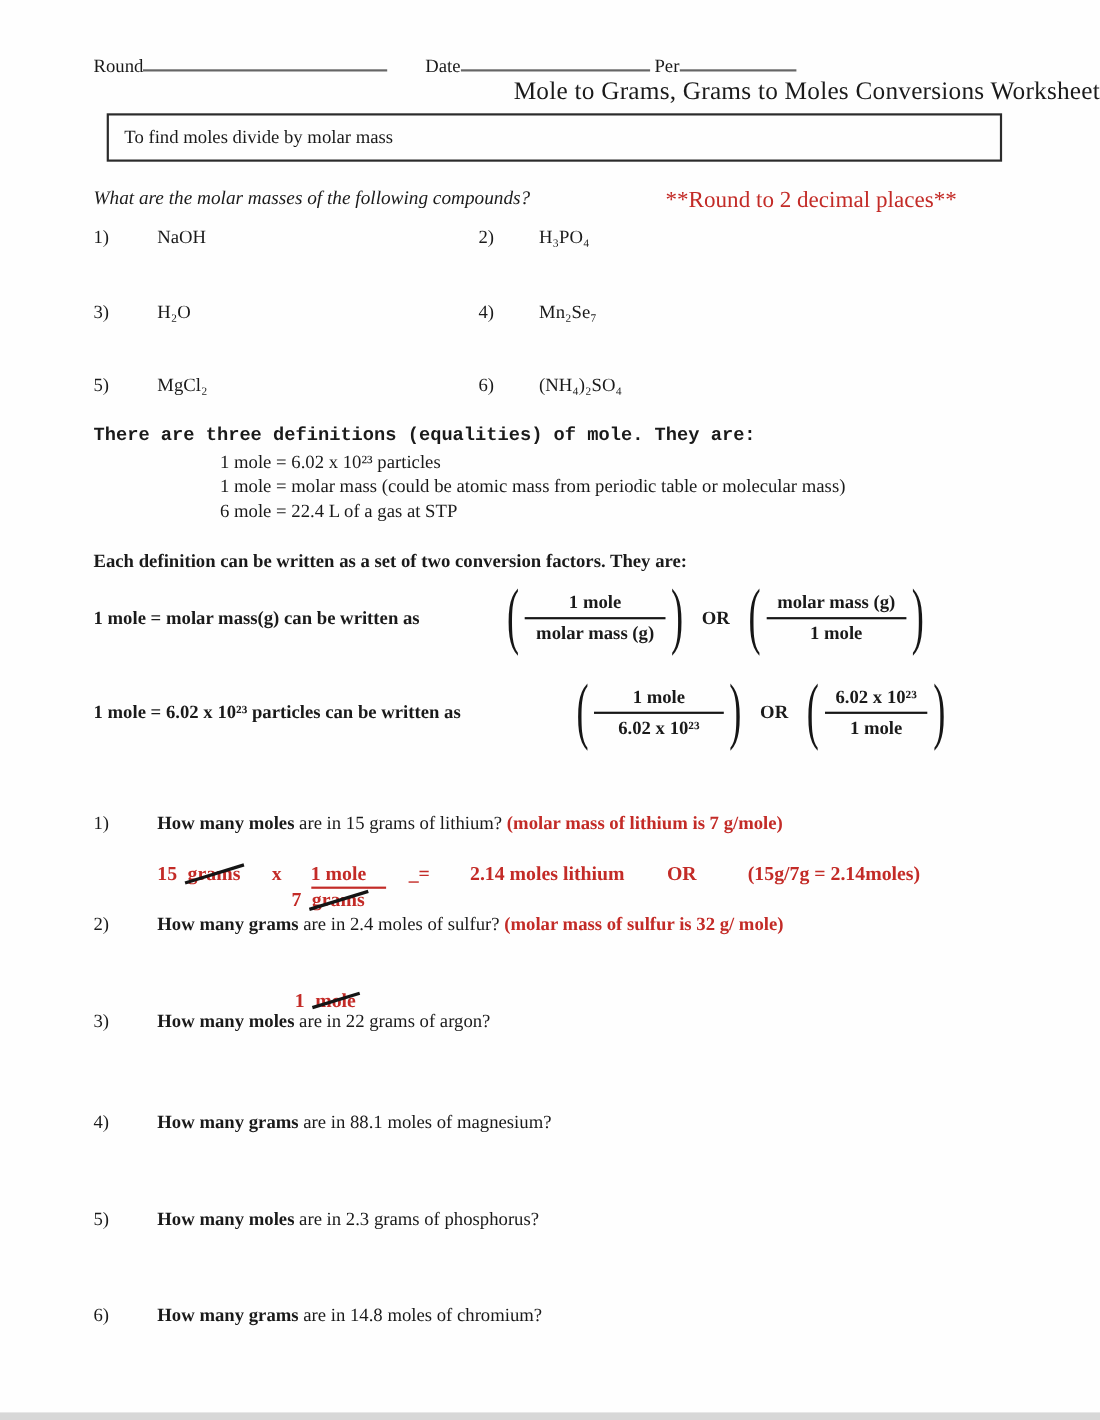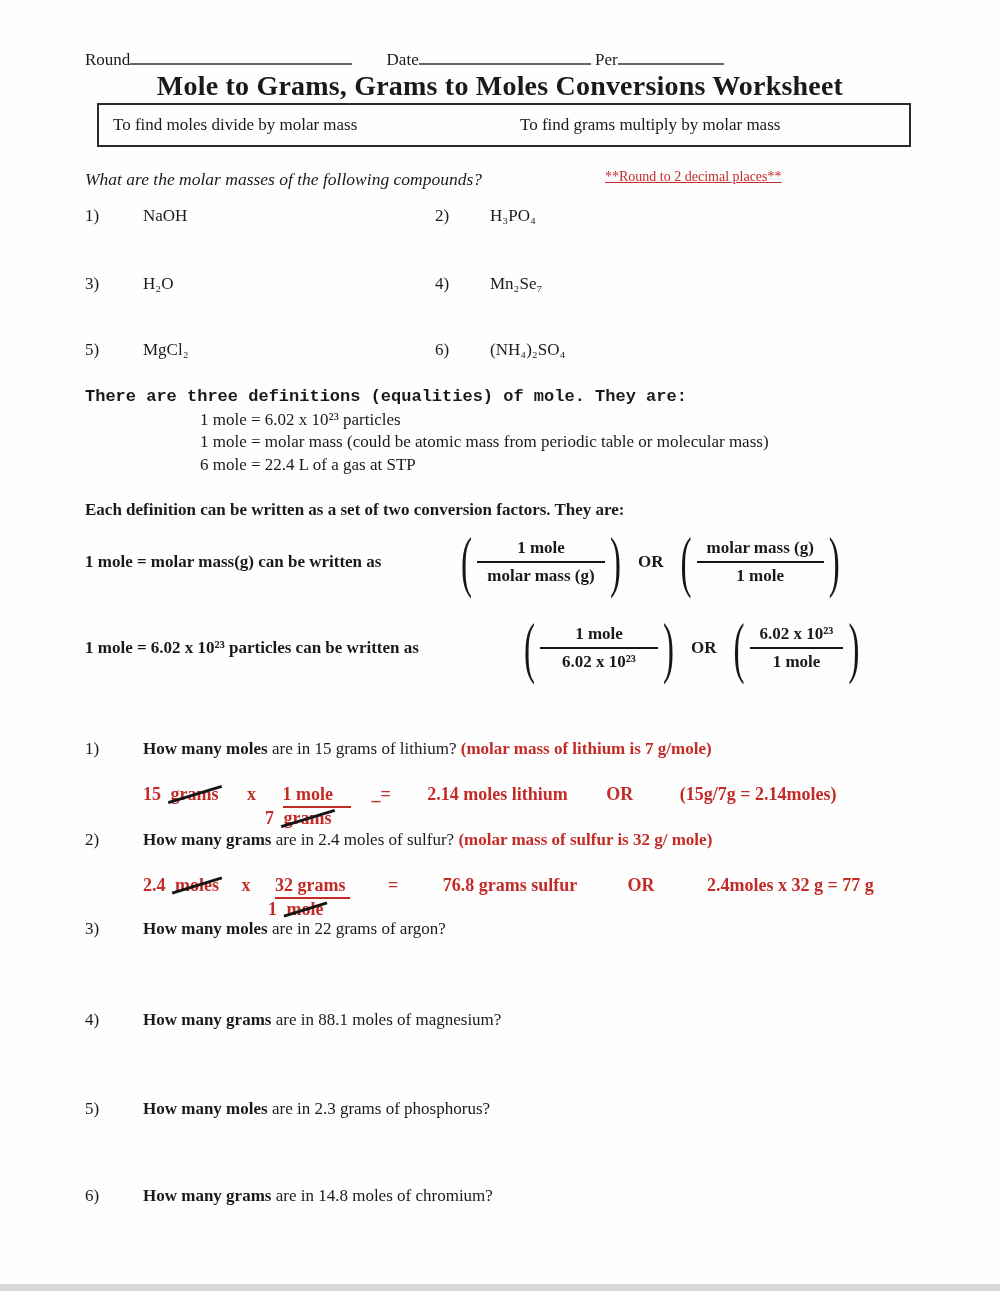--- a/index.html
+++ b/index.html
@@ -6,25 +6,25 @@
   .page {
     position:relative; width:1000px; height:1291px; background:#fefefe;
     font-family:"Liberation Serif","DejaVu Serif",serif; color:#1a1a1a; font-size:17px;
     overflow:hidden;
   }
   .abs { position:absolute; }
   .bold { font-weight:bold; }
   .italic { font-style:italic; }
   .red { color:#c32b27; }
   .blank { display:inline-block; border-bottom:2px solid #666; height:15px; vertical-align:baseline; }
-  .title { top:70px; left:0; right:0; text-align:center; font-size:28px; font-weight:bold; letter-spacing:.2px; }
+  .title { top:70px; left:0; right:0; text-align:right; font-size:23px; font-weight:normal; letter-spacing:.2px; }
   .infobox { top:103px; left:97px; width:810px; height:40px; border:2px solid #2b2b2b; }
   .infobox span { position:absolute; top:0; line-height:40px; white-space:nowrap; }
   .prompt-line { top:169px; left:85px; font-size:17.5px; }
-  .note2 { top:169px; left:605px; font-size:14px;text-decoration:underline; }
+  .note2 { top:169px; left:605px; font-size:21px; }
   .cmp-num1 { left:85px; } .cmp-f1 { left:143px; }
   .cmp-num2 { left:435px; } .cmp-f2 { left:490px; }
   .def-line { left:200px; }
   .convrow { display:flex; align-items:center; height:84px; }
   .convlabel { font-weight:bold; white-space:nowrap; }
   .paren { display:inline-block; font-size:33px; font-weight:400; transform:scaleY(2.05); line-height:1; margin:0 5px; color:#161616; }
   .frac { display:inline-flex; flex-direction:column; align-items:center; font-weight:bold; white-space:nowrap; }
   .frac .num { padding:0 10px 3px; border-bottom:2.5px solid #161616; }
   .frac .den { padding-top:3px; }
   .or { font-weight:bold; margin:0 12px; }
@@ -44,21 +44,20 @@
   <div class="abs" style="top:48px; left:85px; width:880px;">
     <span>Round</span><span class="blank" style="width:222px;"></span>
     <span style="margin-left:30px;">Date</span><span class="blank" style="width:172px;"></span>
     <span style="">Per</span><span class="blank" style="width:106px;"></span>
   </div>
 
   <div class="abs title">Mole to Grams, Grams to Moles Conversions Worksheet</div>
 
   <div class="abs infobox">
     <span style="left:14px;">To find moles divide by molar mass</span>
-    <span style="left:421px;">To find grams multiply by molar mass</span>
   </div>
 
   <div class="abs prompt-line italic">What are the molar masses of the following compounds?</div>
   <div class="abs note2 red">**Round to 2 decimal places**</div>
 
   <div class="abs" style="top:206px; left:0; width:1000px;">
     <span class="abs cmp-num1">1)</span>
     <span class="abs cmp-f1">NaOH</span>
     <span class="abs cmp-num2">2)</span>
     <span class="abs cmp-f2">H₃PO₄</span>
@@ -136,30 +135,20 @@
   <div class="abs work" style="top:808px; left:265px;">
     <span>7</span>
     <span class="strike" style="margin-left:5px;">grams</span>
   </div>
 
   <div class="abs" style="top:830px; left:0; width:1000px;">
     <span class="abs pnum">2)</span>
     <span class="abs ptext nowrap"><span class="bold">How many grams</span><span> are in 2.4 moles of sulfur? </span><span class="red bold">(molar mass of sulfur is 32 g/ mole)</span></span>
   </div>
 
-  <div class="abs work" style="top:875px;">
-    <span>2.4</span>
-    <span class="strike" style="margin-left:5px;">moles</span>
-    <span style="margin:0 20px 0 18px;">x</span>
-    <span class="fracnum" style="padding-right:4px;">32 grams</span>
-    <span style="margin-left:34px;">=</span>
-    <span style="margin-left:40px;">76.8 grams sulfur</span>
-    <span style="margin-left:46px;">OR</span>
-    <span style="margin-left:48px;">2.4moles x 32 g = 77 g</span>
-  </div>
   <div class="abs work" style="top:899px; left:268px;">
     <span>1</span>
     <span class="strike" style="margin-left:5px;">mole</span>
   </div>
 
   <div class="abs" style="top:919px; left:0; width:1000px;">
     <span class="abs pnum">3)</span>
     <span class="abs ptext nowrap"><span class="bold">How many moles</span><span> are in 22 grams of argon?</span></span>
   </div>
 

